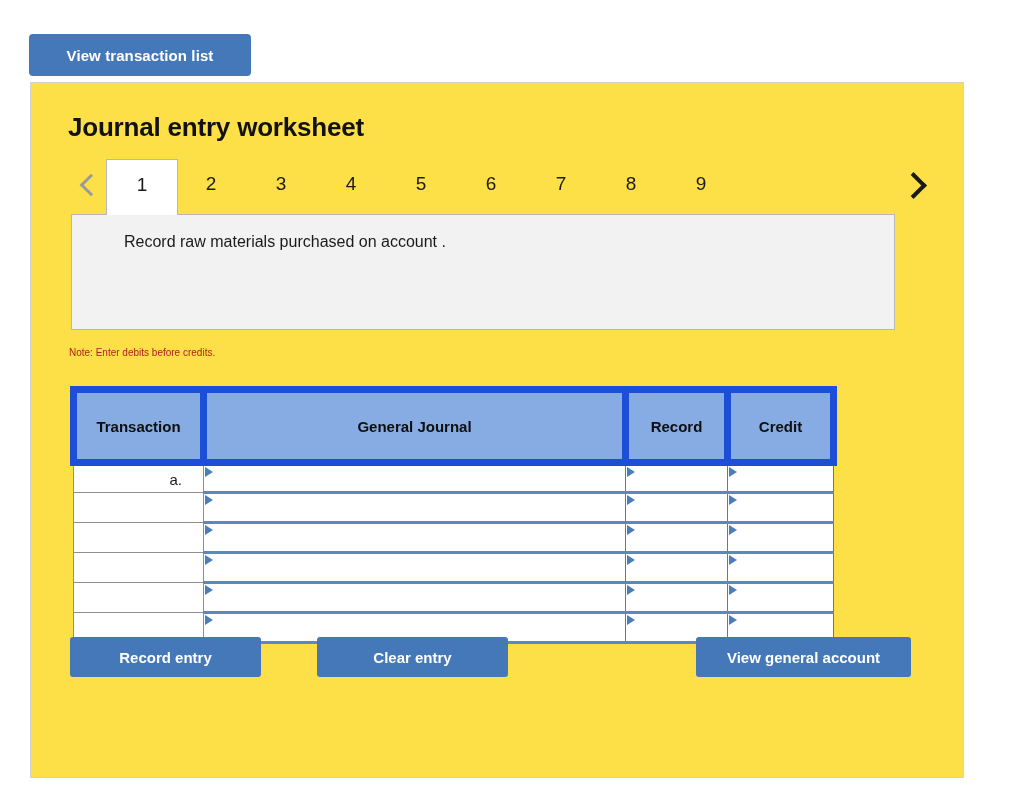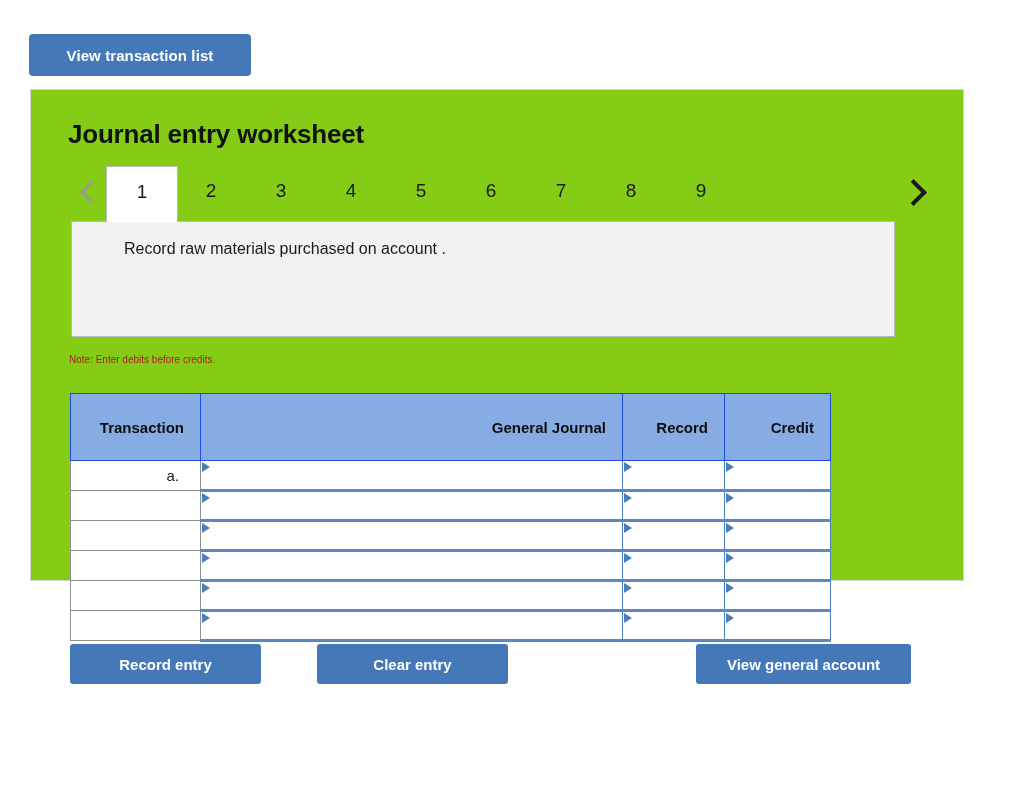--- a/index.html
+++ b/index.html
@@ -34,24 +34,24 @@
     font-family: "Liberation Sans", sans-serif;
     cursor: pointer;
     letter-spacing: .1px;
     padding: 0;
   }
 
   
   .panel {
     position: absolute;
     left: 30px;
-    top: 89px;
+    top: 82px;
     width: 934px;
-    height: 492px;
-    background: #84cc16;
+    height: 696px;
+    background: #fde047;
     border: 1px solid #d2d2d2;
     box-sizing: border-box;
   }
 
   .worksheet-title {
     position: absolute;
     left: 37px;
     top: 29px;
     font-size: 26px;
     font-weight: bold;
@@ -158,26 +158,26 @@
   .jtable {
     position: absolute;
     left: 39px;
     top: 303px;
     width: 760px;
     border-collapse: collapse;
     table-layout: fixed;
   }
   .jtable th {
     background: #86ace3;
-    border: 1px solid #1d4ed8;
+    border: 7px solid #1d4ed8;
     height: 34px;
     font-size: 15px;
     font-weight: bold;
     color: #0e0e0e;
-    text-align: right;
+    text-align: center;
     padding: 16px;
   }
   .col-trans { width: 130px; }
   .col-gj    { width: 422px; }
   .col-deb   { width: 102px; }
   .col-cred  { width: 106px; }
 
   .jtable td {
     padding: 0;
     height: 30px;

